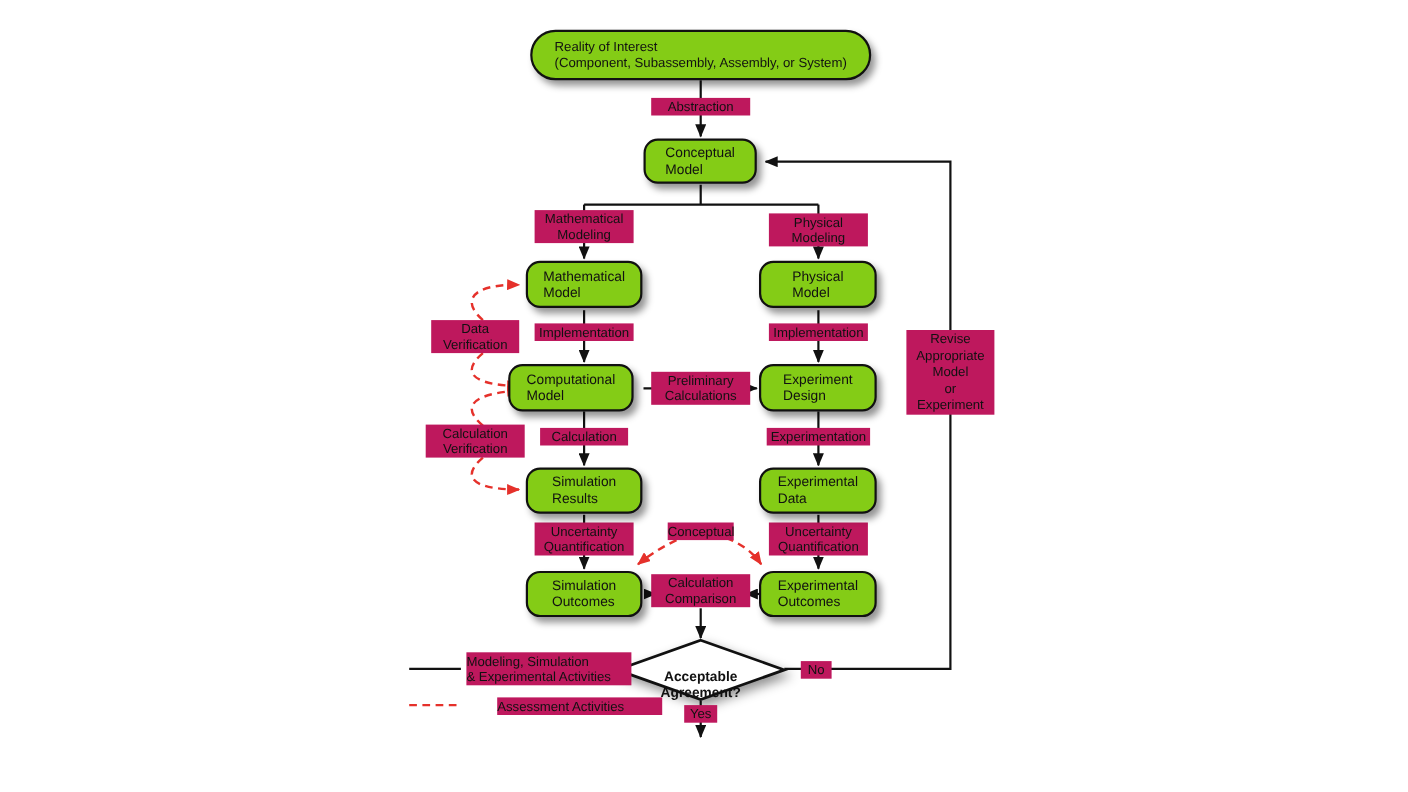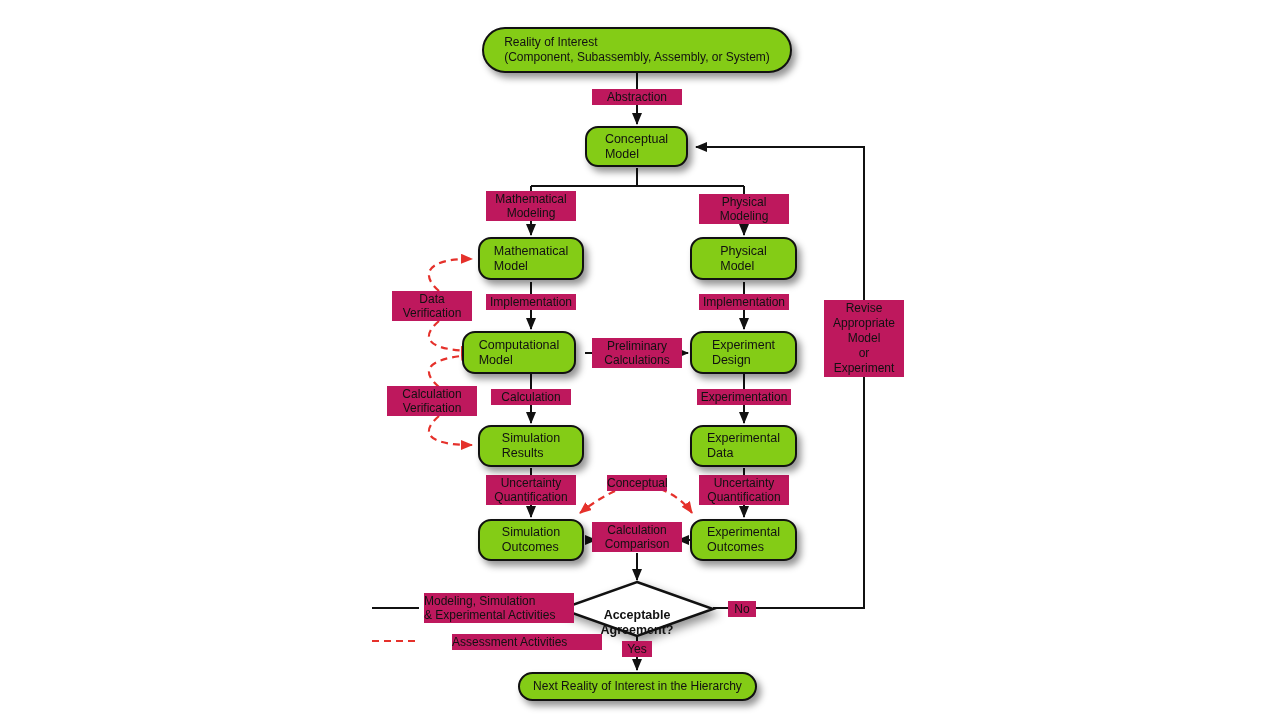--- a/index.html
+++ b/index.html
@@ -86,21 +86,20 @@
   <div class="node" style="left:690px;top:331px;width:107px;height:43px;">Experiment
 Design</div>
   <div class="node" style="left:478px;top:425px;width:106px;height:42px;">Simulation
 Results</div>
   <div class="node" style="left:690px;top:425px;width:107px;height:42px;">Experimental
 Data</div>
   <div class="node" style="left:478px;top:519px;width:106px;height:42px;">Simulation
 Outcomes</div>
   <div class="node" style="left:690px;top:519px;width:107px;height:42px;">Experimental
 Outcomes</div>
-  <div class="node" style="left:518px;top:672px;width:239px;height:29px;border-radius:15px;font-size:12px;">Next Reality of Interest in the Hierarchy</div>
 
   <div class="diamond-text" style="left:577px;top:592px;width:120px;margin-top:16px;">Acceptable
 Agreement?</div>
 
   <div class="lbl" style="left:592px;top:89px;width:90px;">Abstraction</div>
   <div class="lbl" style="left:486px;top:191px;width:90px;">Mathematical
 Modeling</div>
   <div class="lbl" style="left:699px;top:194px;width:90px;">Physical
 Modeling</div>
   <div class="lbl" style="left:486px;top:294px;width:90px;">Implementation</div>

